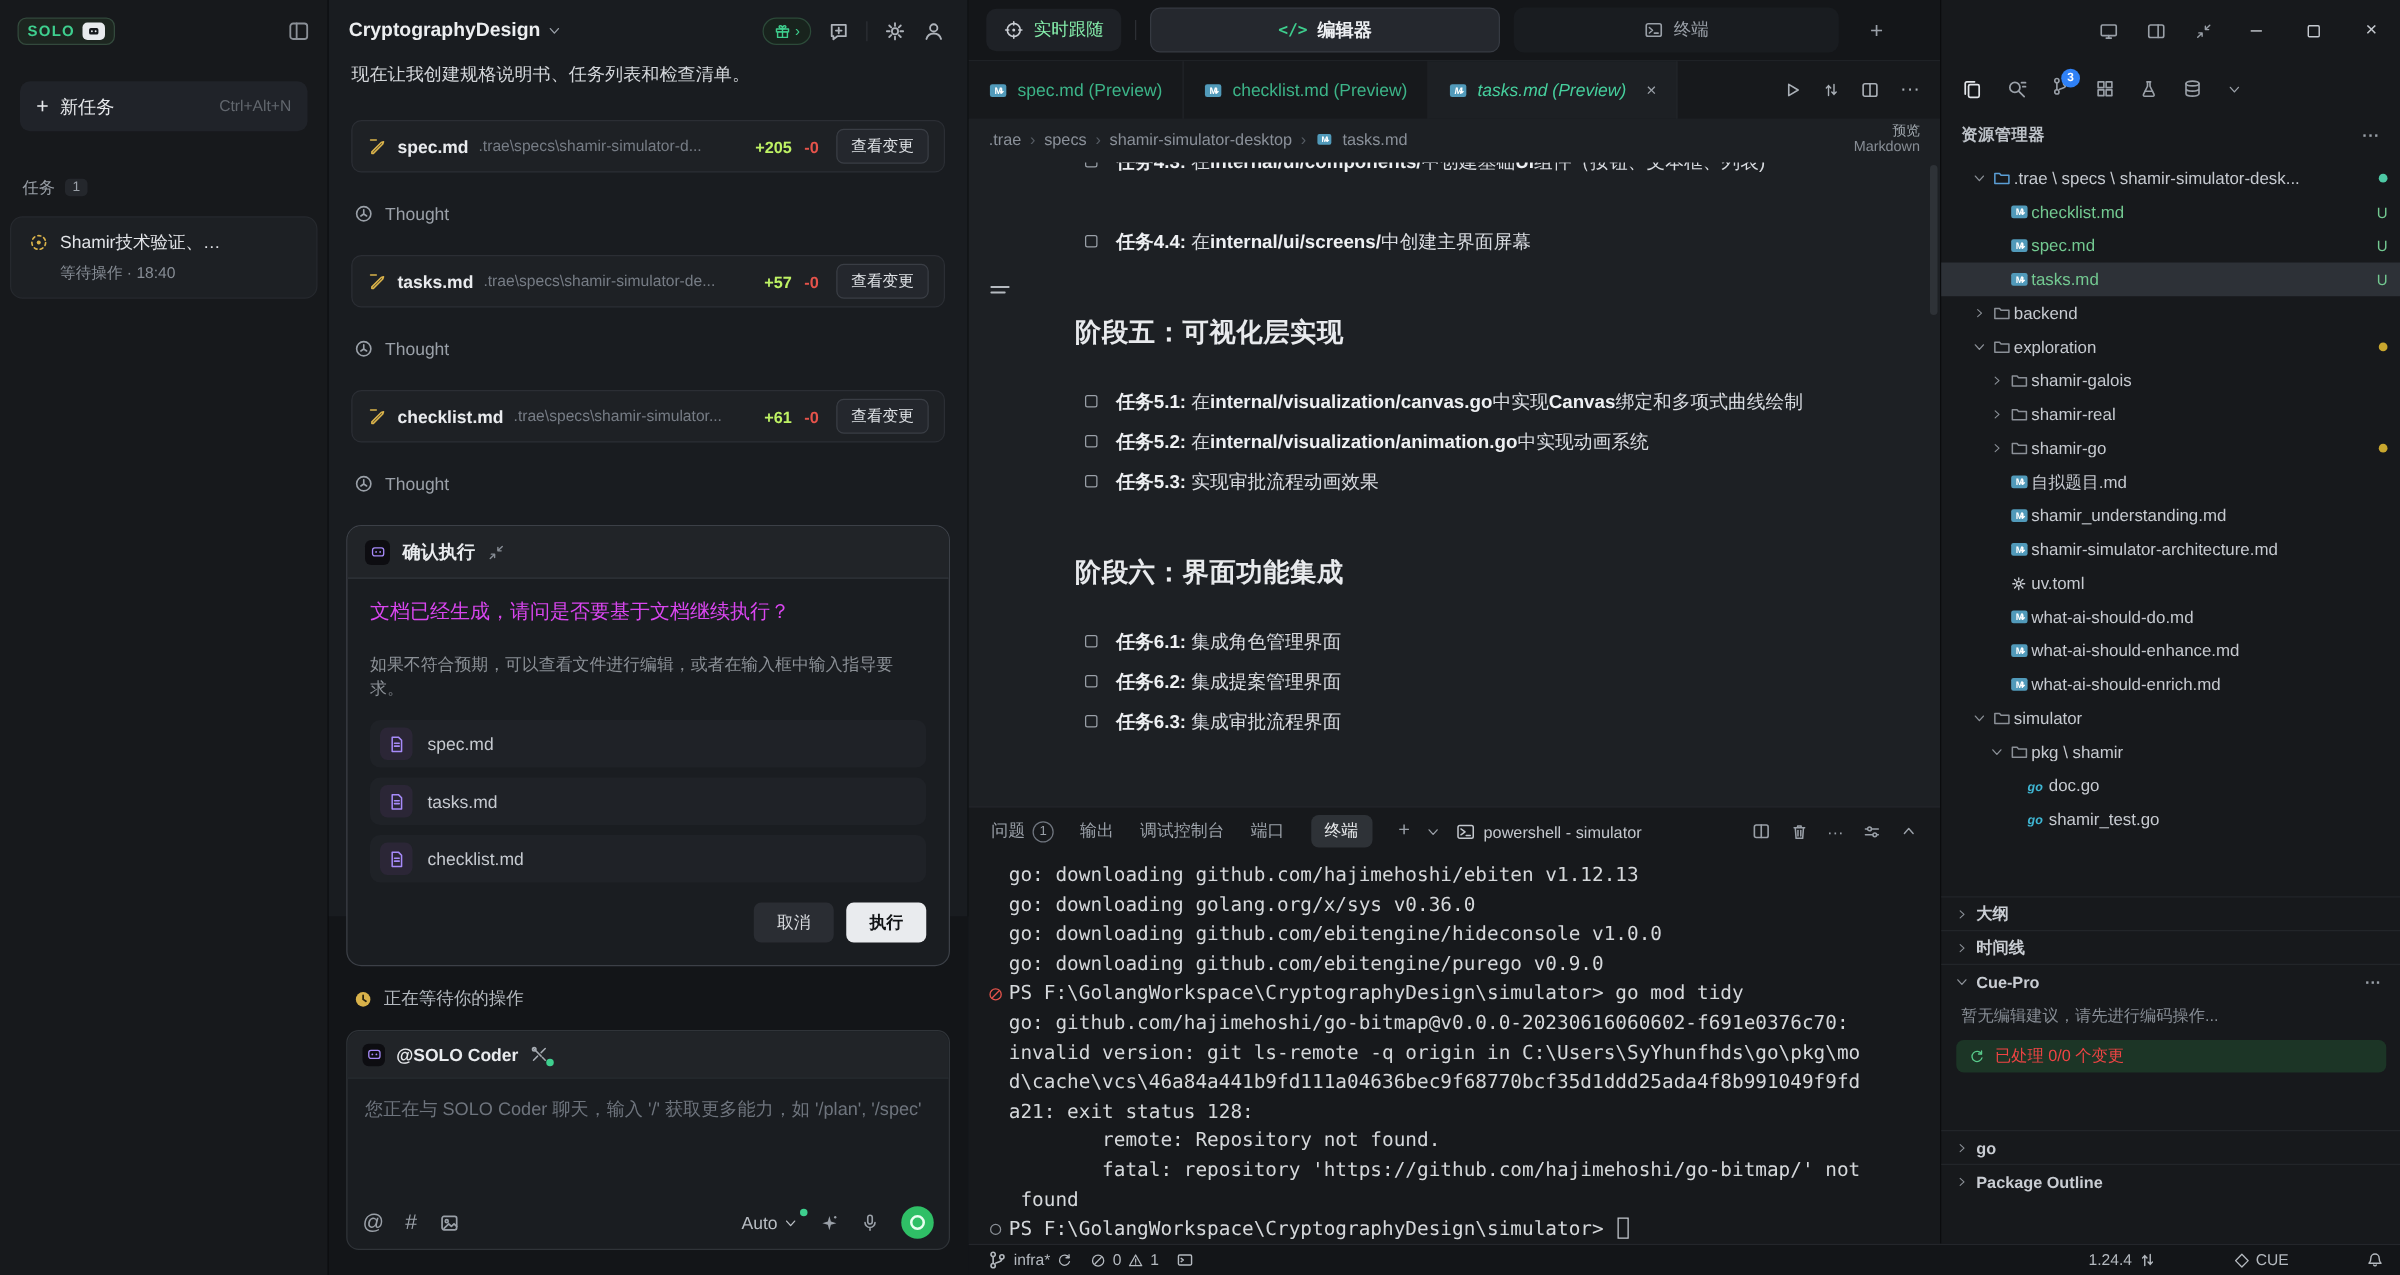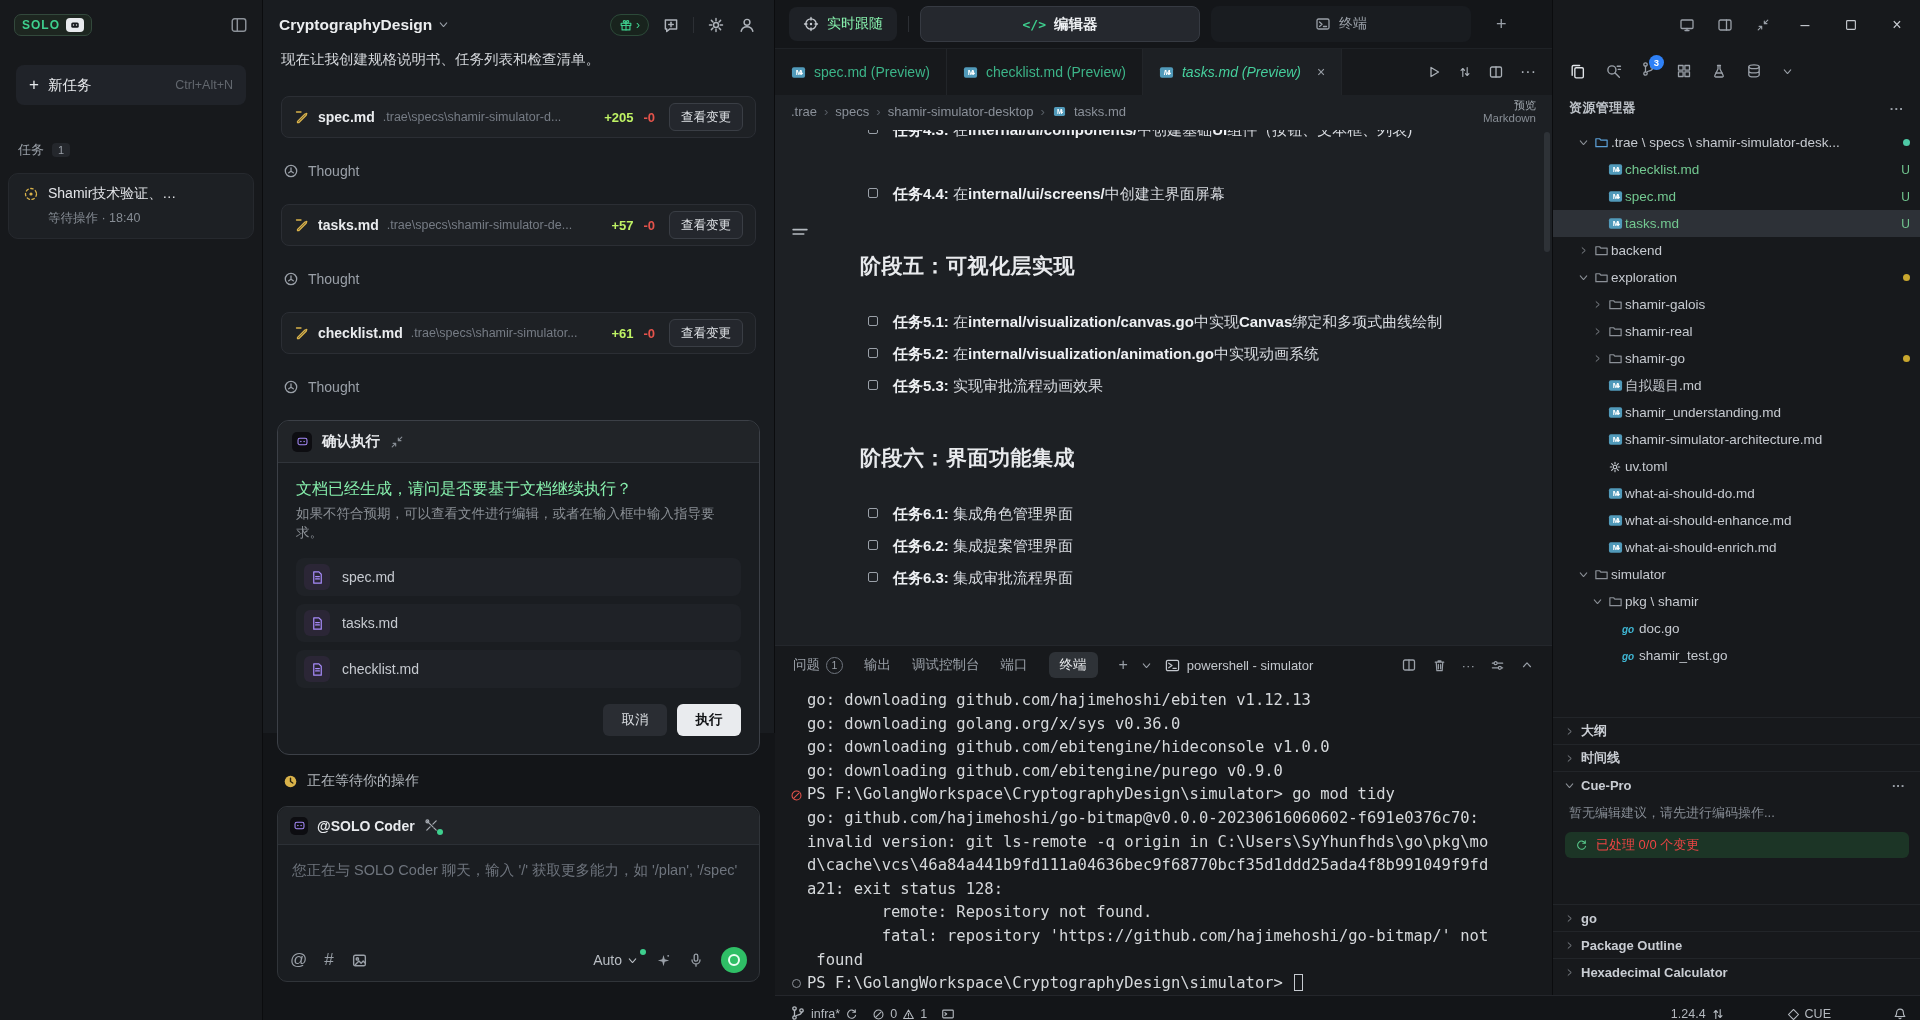--- a/index.html
+++ b/index.html
@@ -43,21 +43,21 @@
   .fcard .add{font-size:13px;font-weight:700;color:#bef264;}
   .fcard .del{font-size:13px;font-weight:700;color:#e5534b;margin-left:2px;}
   .fcard .act{margin-left:6px;height:28px;background:#24272d;border:1px solid #3a3e45;border-radius:6px;color:#dfe2e6;font-size:12.5px;display:flex;align-items:center;padding:0 11px;white-space:nowrap;cursor:pointer;}
   .thought{margin:25px 20px;display:flex;align-items:center;gap:9px;font-size:14px;color:#9aa0a8;cursor:pointer;}
   .first-card{margin-top:24px;}
   .dialog{margin:18px 14px 0;border:1px solid #3c4047;border-radius:12px;background:#1a1d21;overflow:hidden;}
   .dlg-head{height:42px;background:#212428;border-bottom:1px solid #30343a;display:flex;align-items:center;gap:10px;padding:0 14px;}
   .bot-badge{width:20px;height:20px;background:#0d0d11;border-radius:5px;display:flex;align-items:center;justify-content:center;}
   .dlg-title{font-size:14.5px;font-weight:600;color:#e9ebee;}
   .dlg-body{padding:16px 18px 18px;}
-  .dlg-q{font-size:16px;color:#86efac;margin-bottom:4px;font-family:Liberation Serif, serif;}
+  .dlg-q{font-size:16px;color:#d946ef;margin-bottom:22px;font-family:Liberation Serif, serif;}
   .dlg-hint{font-size:13.5px;line-height:19px;color:#8b9096;margin-bottom:16px;}
   .dlg-file{height:38px;background:#1f2227;border-radius:8px;margin-bottom:8px;display:flex;align-items:center;gap:12px;padding:0 8px;cursor:pointer;}
   .dlg-file .box{width:26px;height:26px;background:#2b2636;border-radius:6px;display:flex;align-items:center;justify-content:center;}
   .dlg-file .fn{font-size:14px;color:#c6cad0;}
   .dlg-btns{display:flex;justify-content:flex-end;gap:10px;margin-top:16px;}
   .btn{height:32px;min-width:64px;border-radius:6px;display:flex;align-items:center;justify-content:center;font-size:13.5px;cursor:pointer;padding:0 16px;}
   .btn.cancel{background:#2a2d33;color:#d9dce0;}
   .btn.ok{background:#e9ebee;color:#101214;font-weight:600;}
   .waiting{margin:17px 20px 0;display:flex;align-items:center;gap:9px;font-size:14px;color:#b3b8be;}
   .input-box{margin:16px 14px 0;border:1px solid #303439;border-radius:10px;background:#1a1d21;}
@@ -133,21 +133,21 @@
   .dot.green{background:#4ec9a5;}
   .dot.yellow{background:#c9a72e;}
   .trow.section .lab{font-weight:700;color:#c9ccd2;font-size:13px;}
   .psec{position:absolute;left:0;width:368px;}
   .srow{height:27px;display:flex;align-items:center;padding:0 8px;border-top:1px solid #222529;font-size:13px;font-weight:600;color:#c9cdd3;cursor:pointer;gap:4px;}
   .srow .chev{width:16px;display:flex;justify-content:center;color:#8b9097;}
   .srow .dots{margin-left:auto;color:#9aa0a8;padding-right:8px;}
   .cue-note{padding:6px 16px 4px;font-size:13px;color:#868c94;}
   .cue-bar{margin:6px 12px 0;height:26px;background:#1c3526;border-radius:6px;display:flex;align-items:center;gap:8px;padding:0 10px;font-size:13px;color:#ef4444;}
   
-  .sb-item{display:flex;align-items:flex-end;gap:5px;padding:0 7px;height:25px;cursor:pointer;}
+  .sb-item{display:flex;align-items:center;gap:5px;padding:0 7px;height:25px;cursor:pointer;}
   .sb-left{display:flex;align-items:center;margin-left:8px;}
   .sb-right{margin-left:auto;display:flex;align-items:center;margin-right:6px;gap:48px;}
 </style>
 </head>
 <body>
 
 <div id="col-left">
   <div class="solo-row">
     <div class="solo-pill">
       <span class="word">SOLO</span>
@@ -1037,28 +1037,20 @@
         <span>go</span>
       </div>
       <div class="srow">
         <span class="chev ic">
           <svg width="11" height="11" viewBox="0 0 16 16" fill="none" stroke="currentColor" stroke-width="1.3" stroke-linecap="round" stroke-linejoin="round">
             <polyline points="6,4 10.5,8 6,12"></polyline>
           </svg>
         </span>
         <span>Package Outline</span>
       </div>
-      <div class="srow">
-        <span class="chev ic">
-          <svg width="11" height="11" viewBox="0 0 16 16" fill="none" stroke="currentColor" stroke-width="1.3" stroke-linecap="round" stroke-linejoin="round">
-            <polyline points="6,4 10.5,8 6,12"></polyline>
-          </svg>
-        </span>
-        <span>Hexadecimal Calculator</span>
-      </div>
     </div>
 </div>
 
 <div id="statusbar">
   <div class="sb-left">
     <div class="sb-item">
       <span class="ic">
           <svg width="16" height="16" viewBox="0 0 16 16" fill="none" stroke="currentColor" stroke-width="1.3" stroke-linecap="round" stroke-linejoin="round">
             <circle cx="4.5" cy="3.5" r="1.7"></circle>
             <circle cx="4.5" cy="12.5" r="1.7"></circle>

